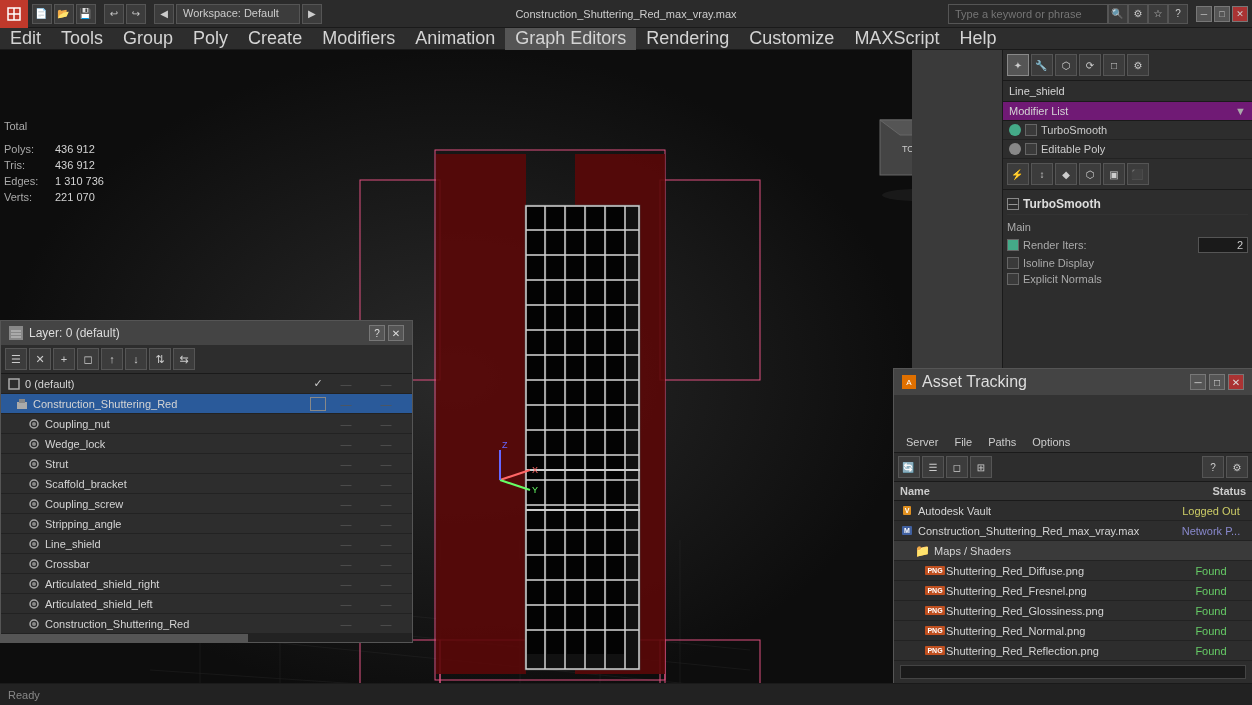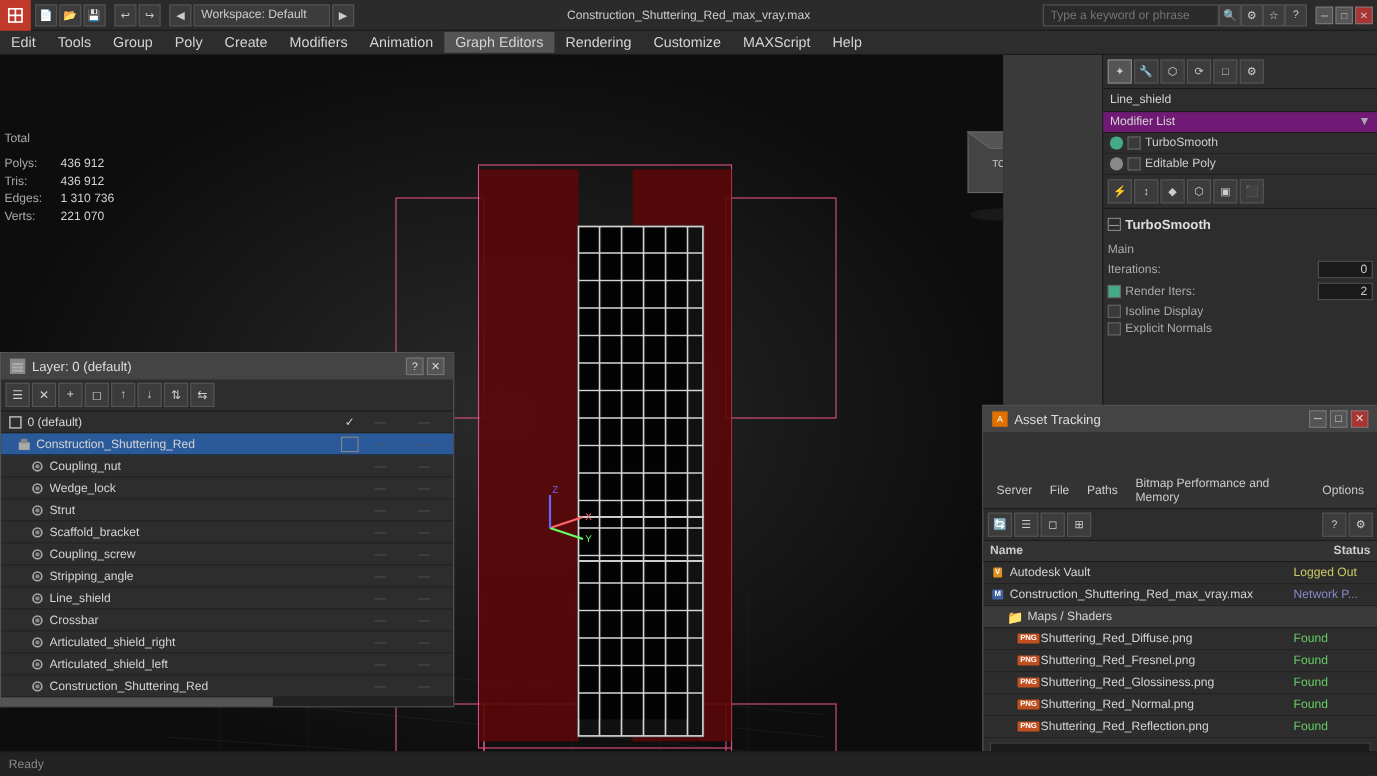--- a/index.html
+++ b/index.html
@@ -102,21 +102,21 @@
       height: 22px;
       background: #2d2d2d;
       display: flex;
       align-items: center;
       border-bottom: 1px solid #1a1a1a;
     }
     .menu-item {
       padding: 2px 10px;
       cursor: pointer;
       color: #d4d4d4;
-      font-size: 13px;
+      font-size: 18px;
     }
     .menu-item.active { background: #555; }
 
     
     .viewport-label {
       position: absolute;
       top: 52px;
       left: 0;
       background: rgba(0,0,0,0.6);
       color: #ccc;
@@ -425,21 +425,21 @@
     .aw-icon {
       width: 14px;
       height: 14px;
       background: #e07000;
       display: flex;
       align-items: center;
       justify-content: center;
       color: white;
       font-size: 8px;
     }
-    .aw-title { font-size: 12px; color: #ddd; }
+    .aw-title { font-size: 16px; color: #ddd; }
     .aw-titlebar-btns { display: flex; gap: 3px; }
     .aw-btn {
       width: 16px;
       height: 16px;
       background: #555;
       border: 1px solid #777;
       cursor: pointer;
       display: flex;
       align-items: center;
       justify-content: center;
@@ -502,21 +502,21 @@
       width: 14px;
       height: 14px;
       margin-right: 4px;
       flex-shrink: 0;
       display: flex;
       align-items: center;
       justify-content: center;
       font-size: 10px;
     }
     .aw-item .aw-name { flex: 1; font-size: 11px; color: #d4d4d4; overflow: hidden; white-space: nowrap; }
-    .aw-item .aw-status { width: 70px; text-align: left; font-size: 11px; }
+    .aw-item .aw-status { width: 70px; text-align: center; font-size: 11px; }
     .aw-status.found { color: #6c6; }
     .aw-status.logged { color: #cc6; }
     .aw-status.network { color: #88c; }
     .aw-progress {
       height: 14px;
       background: #1a1a1a;
       border: 1px solid #444;
       margin: 4px 6px;
     }
     .aw-progress-bar {
@@ -898,24 +898,20 @@
     <div class="rp-icon">▣</div>
     <div class="rp-icon">⬛</div>
   </div>
 
   <div class="turbosmooth-section">
     <div class="ts-header">
       <div class="ts-toggle">—</div>
       <span class="ts-label">TurboSmooth</span>
     </div>
     <div class="ts-sub-label" style="padding:2px 0;">Main</div>
-    <div class="ts-row">
-      <span class="ts-field-label">Iterations:</span>
-      <input class="ts-input" type="text" value="0" style="">
-    </div>
     <div class="ts-checkbox-row">
       <div class="ts-checkbox checked"></div>
       <span class="ts-field-label">Render Iters:</span>
       <input class="ts-input" type="text" style="margin-left: auto;" value="2">
     </div>
     <div class="ts-checkbox-row">
       <div class="ts-checkbox"></div>
       <span class="ts-field-label">Isoline Display</span>
     </div>
     <div class="ts-checkbox-row">
@@ -1142,21 +1138,20 @@
       <div class="aw-btn">─</div>
       <div class="aw-btn">□</div>
       <div class="aw-btn" style="background:#a33;">✕</div>
     </div>
   </div>
 
   <div class="aw-menubar">
     <div class="aw-menu-item">Server</div>
     <div class="aw-menu-item">File</div>
     <div class="aw-menu-item">Paths</div>
-    <div class="aw-menu-item">Bitmap Performance and Memory</div>
     <div class="aw-menu-item">Options</div>
   </div>
 
   <div class="aw-toolbar">
     <div class="aw-toolbar-left">
       <div class="aw-tool-btn">🔄</div>
       <div class="aw-tool-btn">☰</div>
       <div class="aw-tool-btn">◻</div>
       <div class="aw-tool-btn">⊞</div>
     </div>

